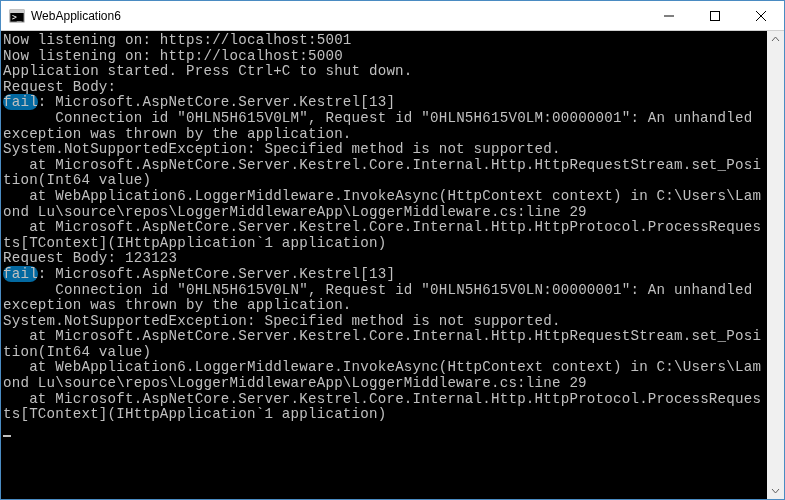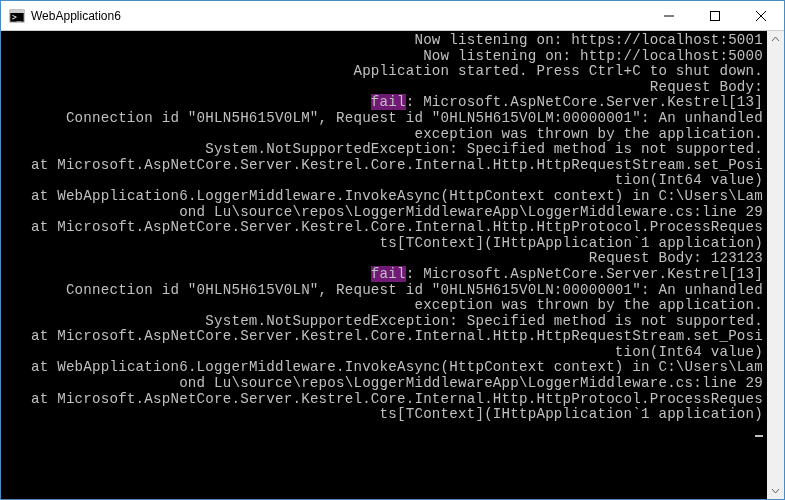--- a/index.html
+++ b/index.html
@@ -8,22 +8,22 @@
   .titlebar { height: 30px; background: #fff; display: flex; align-items: center; border-bottom: 1px solid #d0d0d0; }
   .titlebar .icon { width: 16px; height: 16px; margin-left: 8px; display:inline-flex; align-items:center; justify-content:center; }
   .titlebar .title { margin-left: 6px; font-size: 12px; color: #000000; flex:0 0 auto; }
   .titlebar .spacer { flex:1 1 auto; }
   .titlebar .btn { width: 46px; height: 30px; display:flex; align-items:center; justify-content:center; color:#000; }
   .client { flex:1 1 auto; background:#000; position:relative; overflow:hidden; }
   .scrollbar { position:absolute; top:0; right:0; width:17px; height:100%; background:#f0f0f0; }
   .scroll-up, .scroll-down { height:17px; display:flex; align-items:center; justify-content:center; background:#f0f0f0; }
   .scroll-track { position:absolute; top:17px; bottom:17px; left:0; right:0; background:#f0f0f0; }
   .scroll-down { position:absolute; bottom:0; width:100%; }
-  .console { position:absolute; left:0; top:0; right:17px; bottom:0; padding:2px 4px 7px 2px; font-family: "NSimSun","SimSun","Courier New",monospace; font-size:14.2px; line-height:15.6px; color:#c0c0c0; white-space:pre-wrap; word-break:break-all; letter-spacing:0.2px;text-align:right; }
-  .fail { background:#701a75; color:#c0c0c0; }
+  .console { position:absolute; left:0; top:0; right:17px; bottom:0; padding:2px 4px 7px 2px; font-family: "NSimSun","SimSun","Courier New",monospace; font-size:14.2px; line-height:15.6px; color:#c0c0c0; white-space:pre-wrap; word-break:break-all; letter-spacing:0.2px; }
+  .fail { background:#0369a1; color:#c0c0c0;border-radius:8px; }
   .cursor { display:inline-block; width:8px; height:2px; background:#c0c0c0; vertical-align:baseline; margin-top:12px; }
   svg { display:block; }
 </style>
 </head>
 <body>
 
 <div class="window">
   <div class="titlebar">
     <span class="icon">
       <svg width="16" height="16" viewBox="0 0 16 16">

